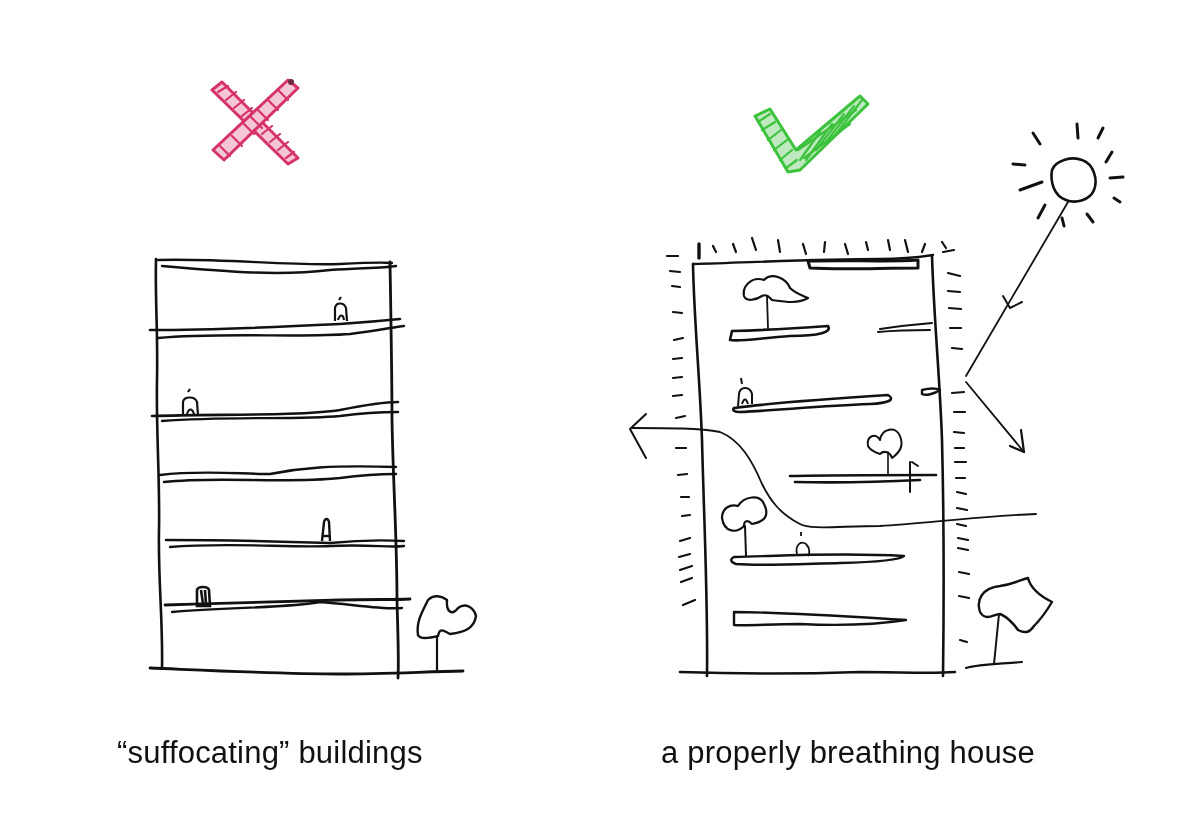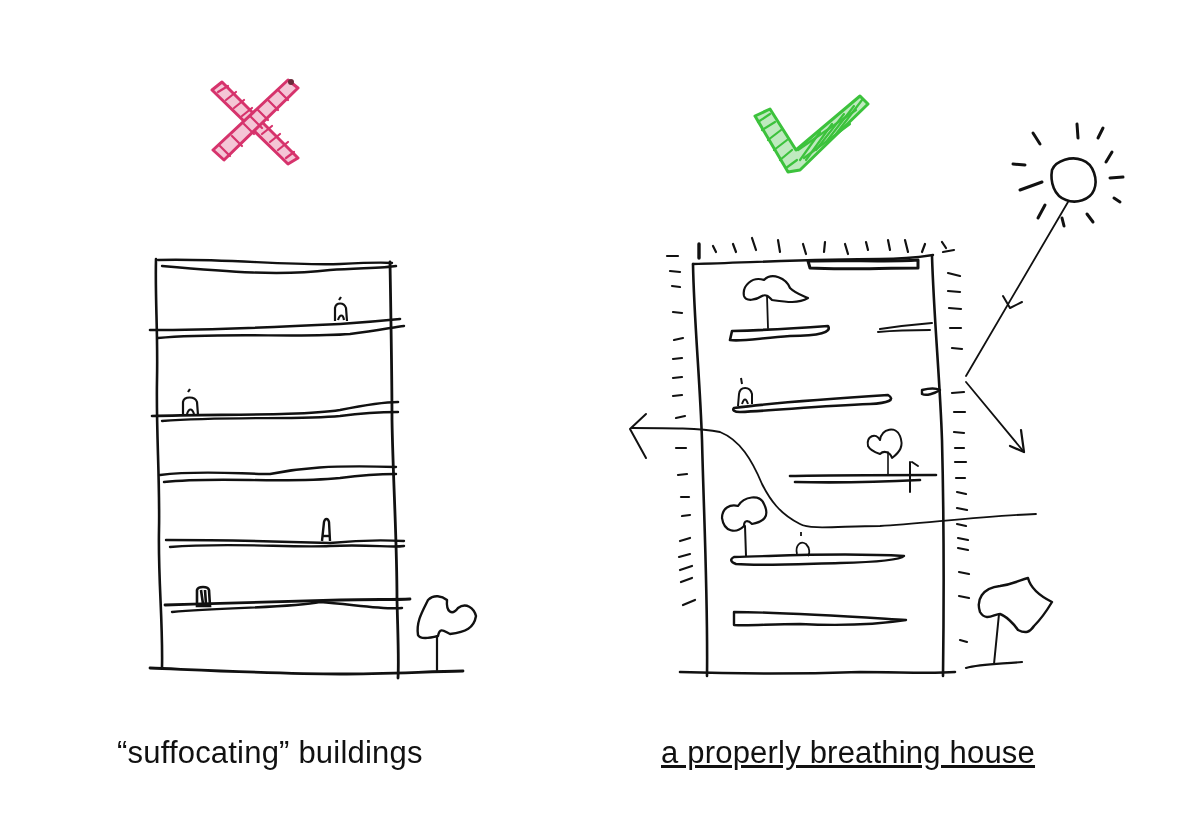--- a/index.html
+++ b/index.html
@@ -8,21 +8,21 @@
     .caption {
       position: absolute;
       font-family: "Liberation Sans", sans-serif;
       font-size: 31px;
       color: #111111;
       white-space: nowrap;
       letter-spacing: 0.2px;
       text-align: center;
     }
     .caption-left { left: 117px; top: 735px; }
-    .caption-right { left: 661px; top: 735px; text-decoration: underline; }
+    .caption-right { left: 661px; top: 735px; }
     svg .ink { fill: none; stroke: #111; stroke-linecap: round; stroke-linejoin: round; }
   </style>
 </head>
 <body>
 
 <svg class="canvas" width="1200" height="827" viewBox="0 0 1200 827" xmlns="http://www.w3.org/2000/svg">
 
   <g>
     <path d="M212 90 L222 82 L298 158 L288 164 Z" fill="#f4c6d6" stroke="#d6336c" stroke-width="3" stroke-linejoin="round"></path>
     <path d="M213 150 L288 80 L298 88 L224 160 Z" fill="#f4c6d6" stroke="#d6336c" stroke-width="3" stroke-linejoin="round"></path>

